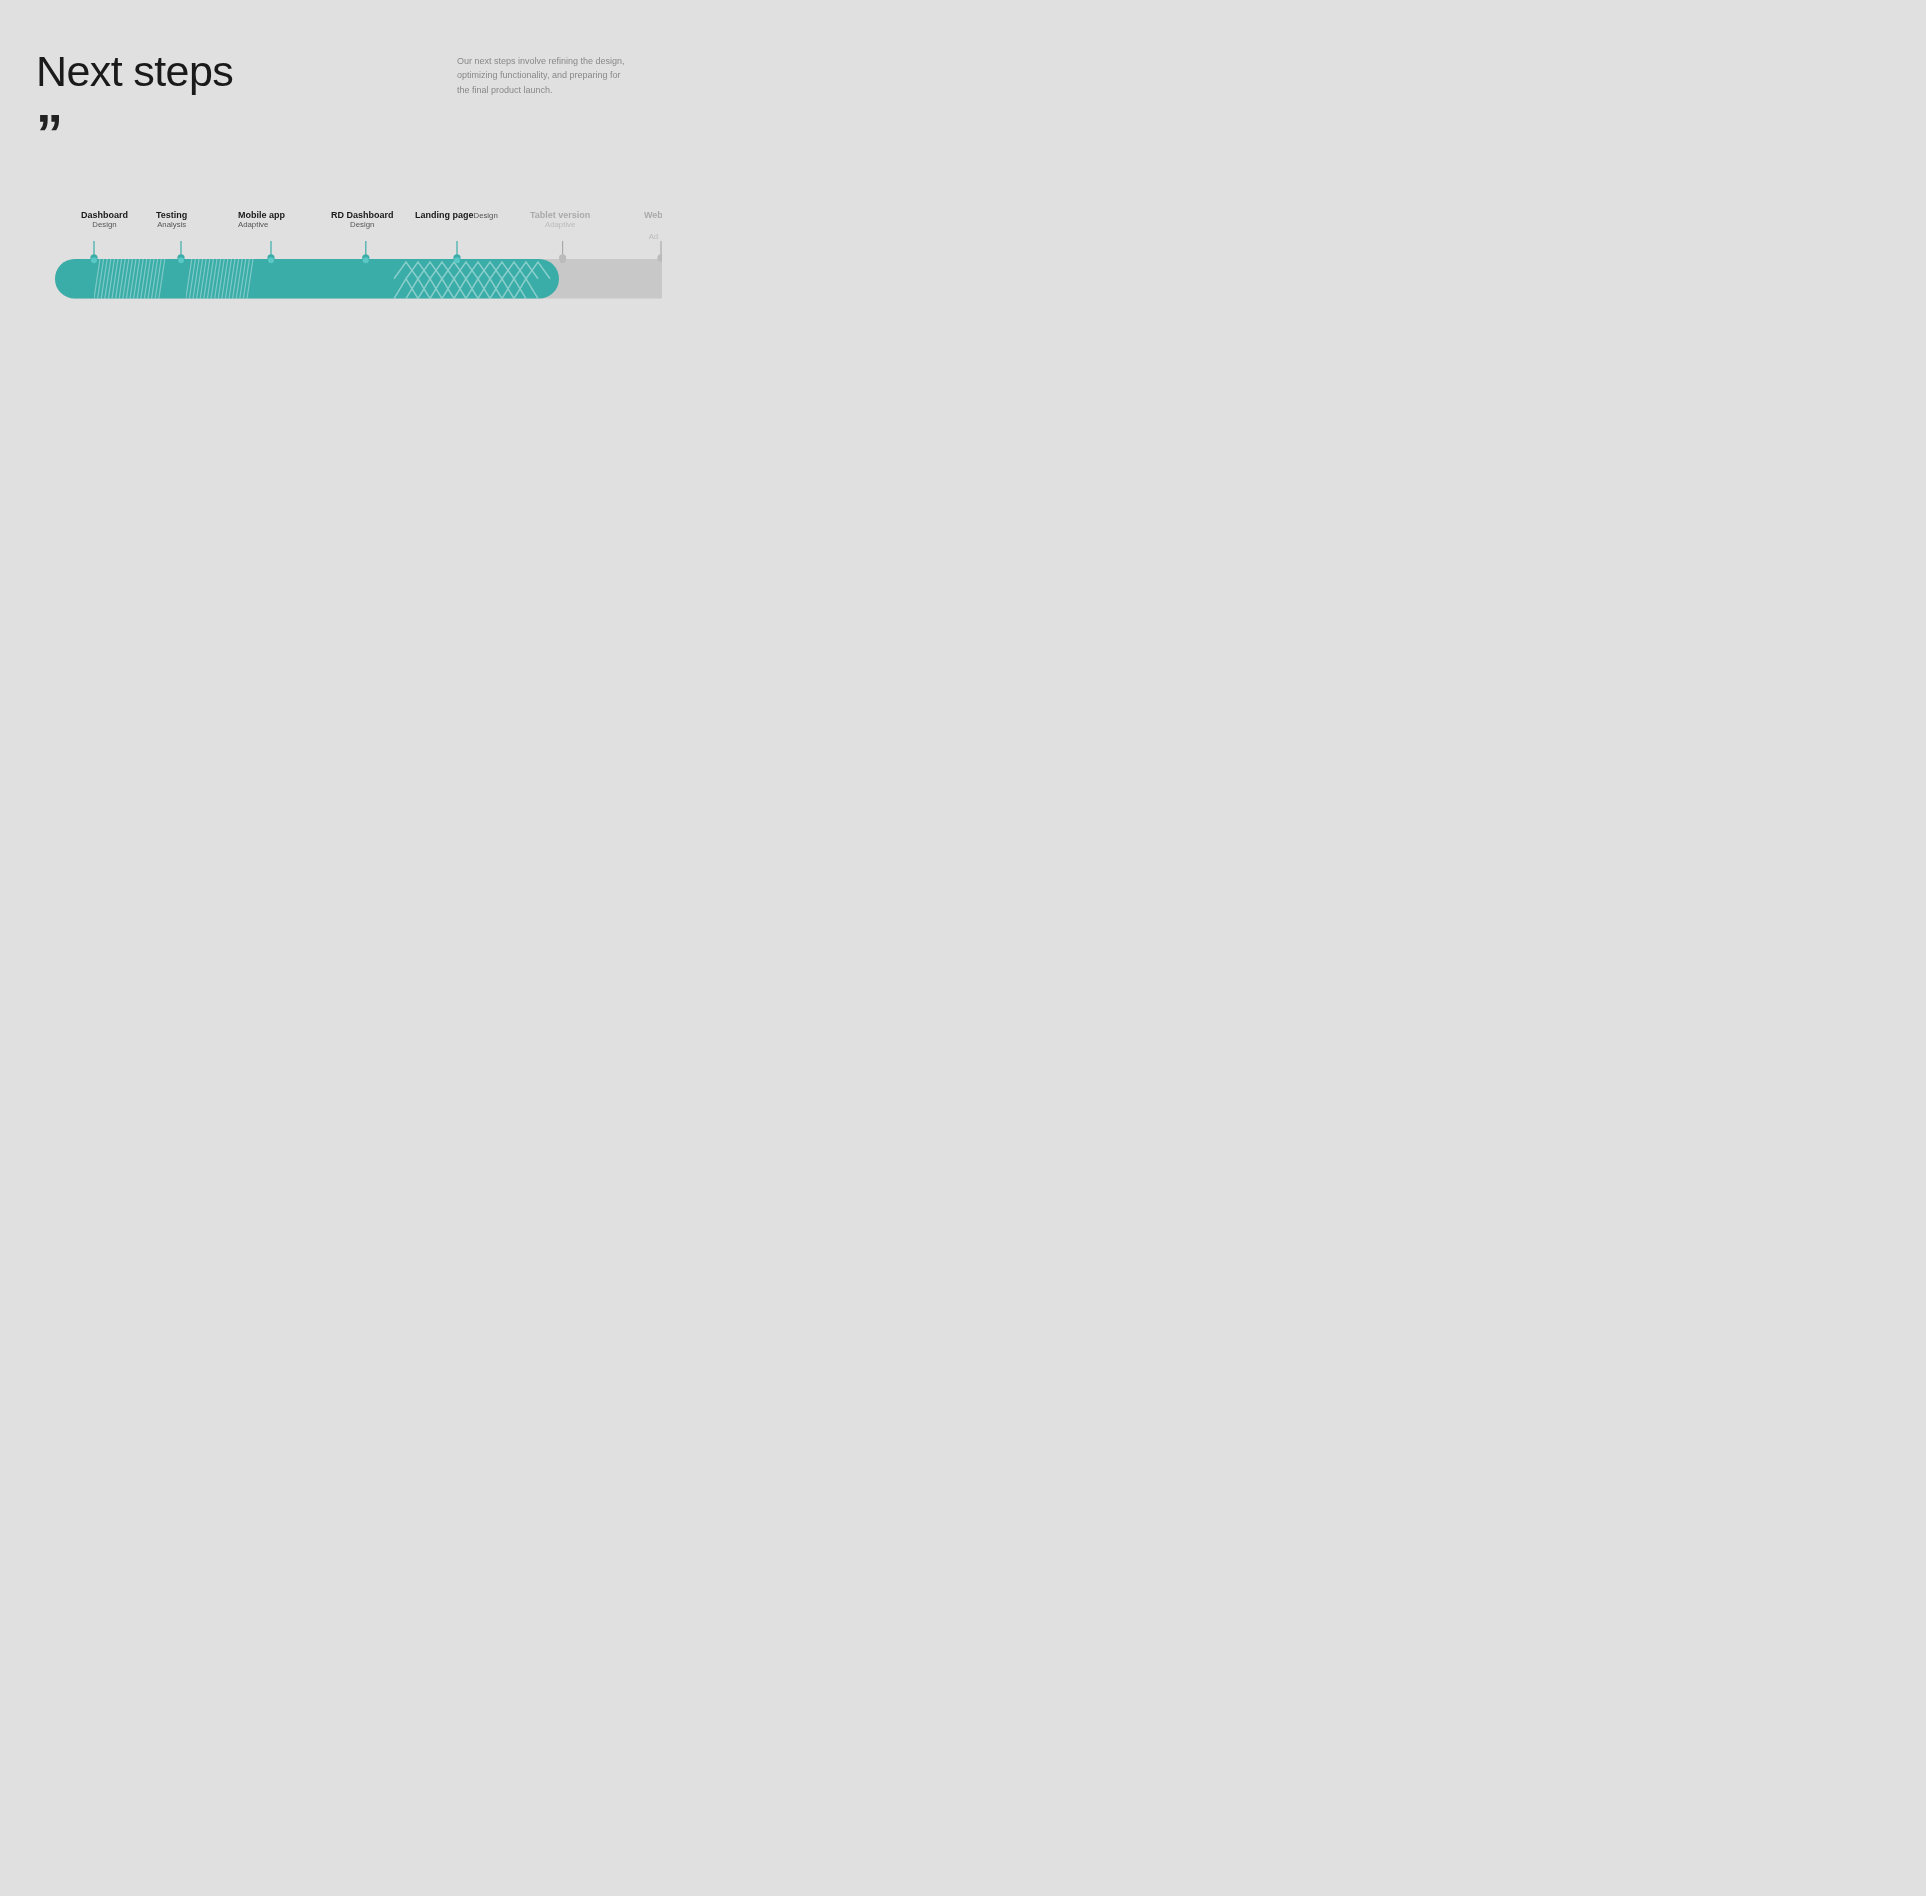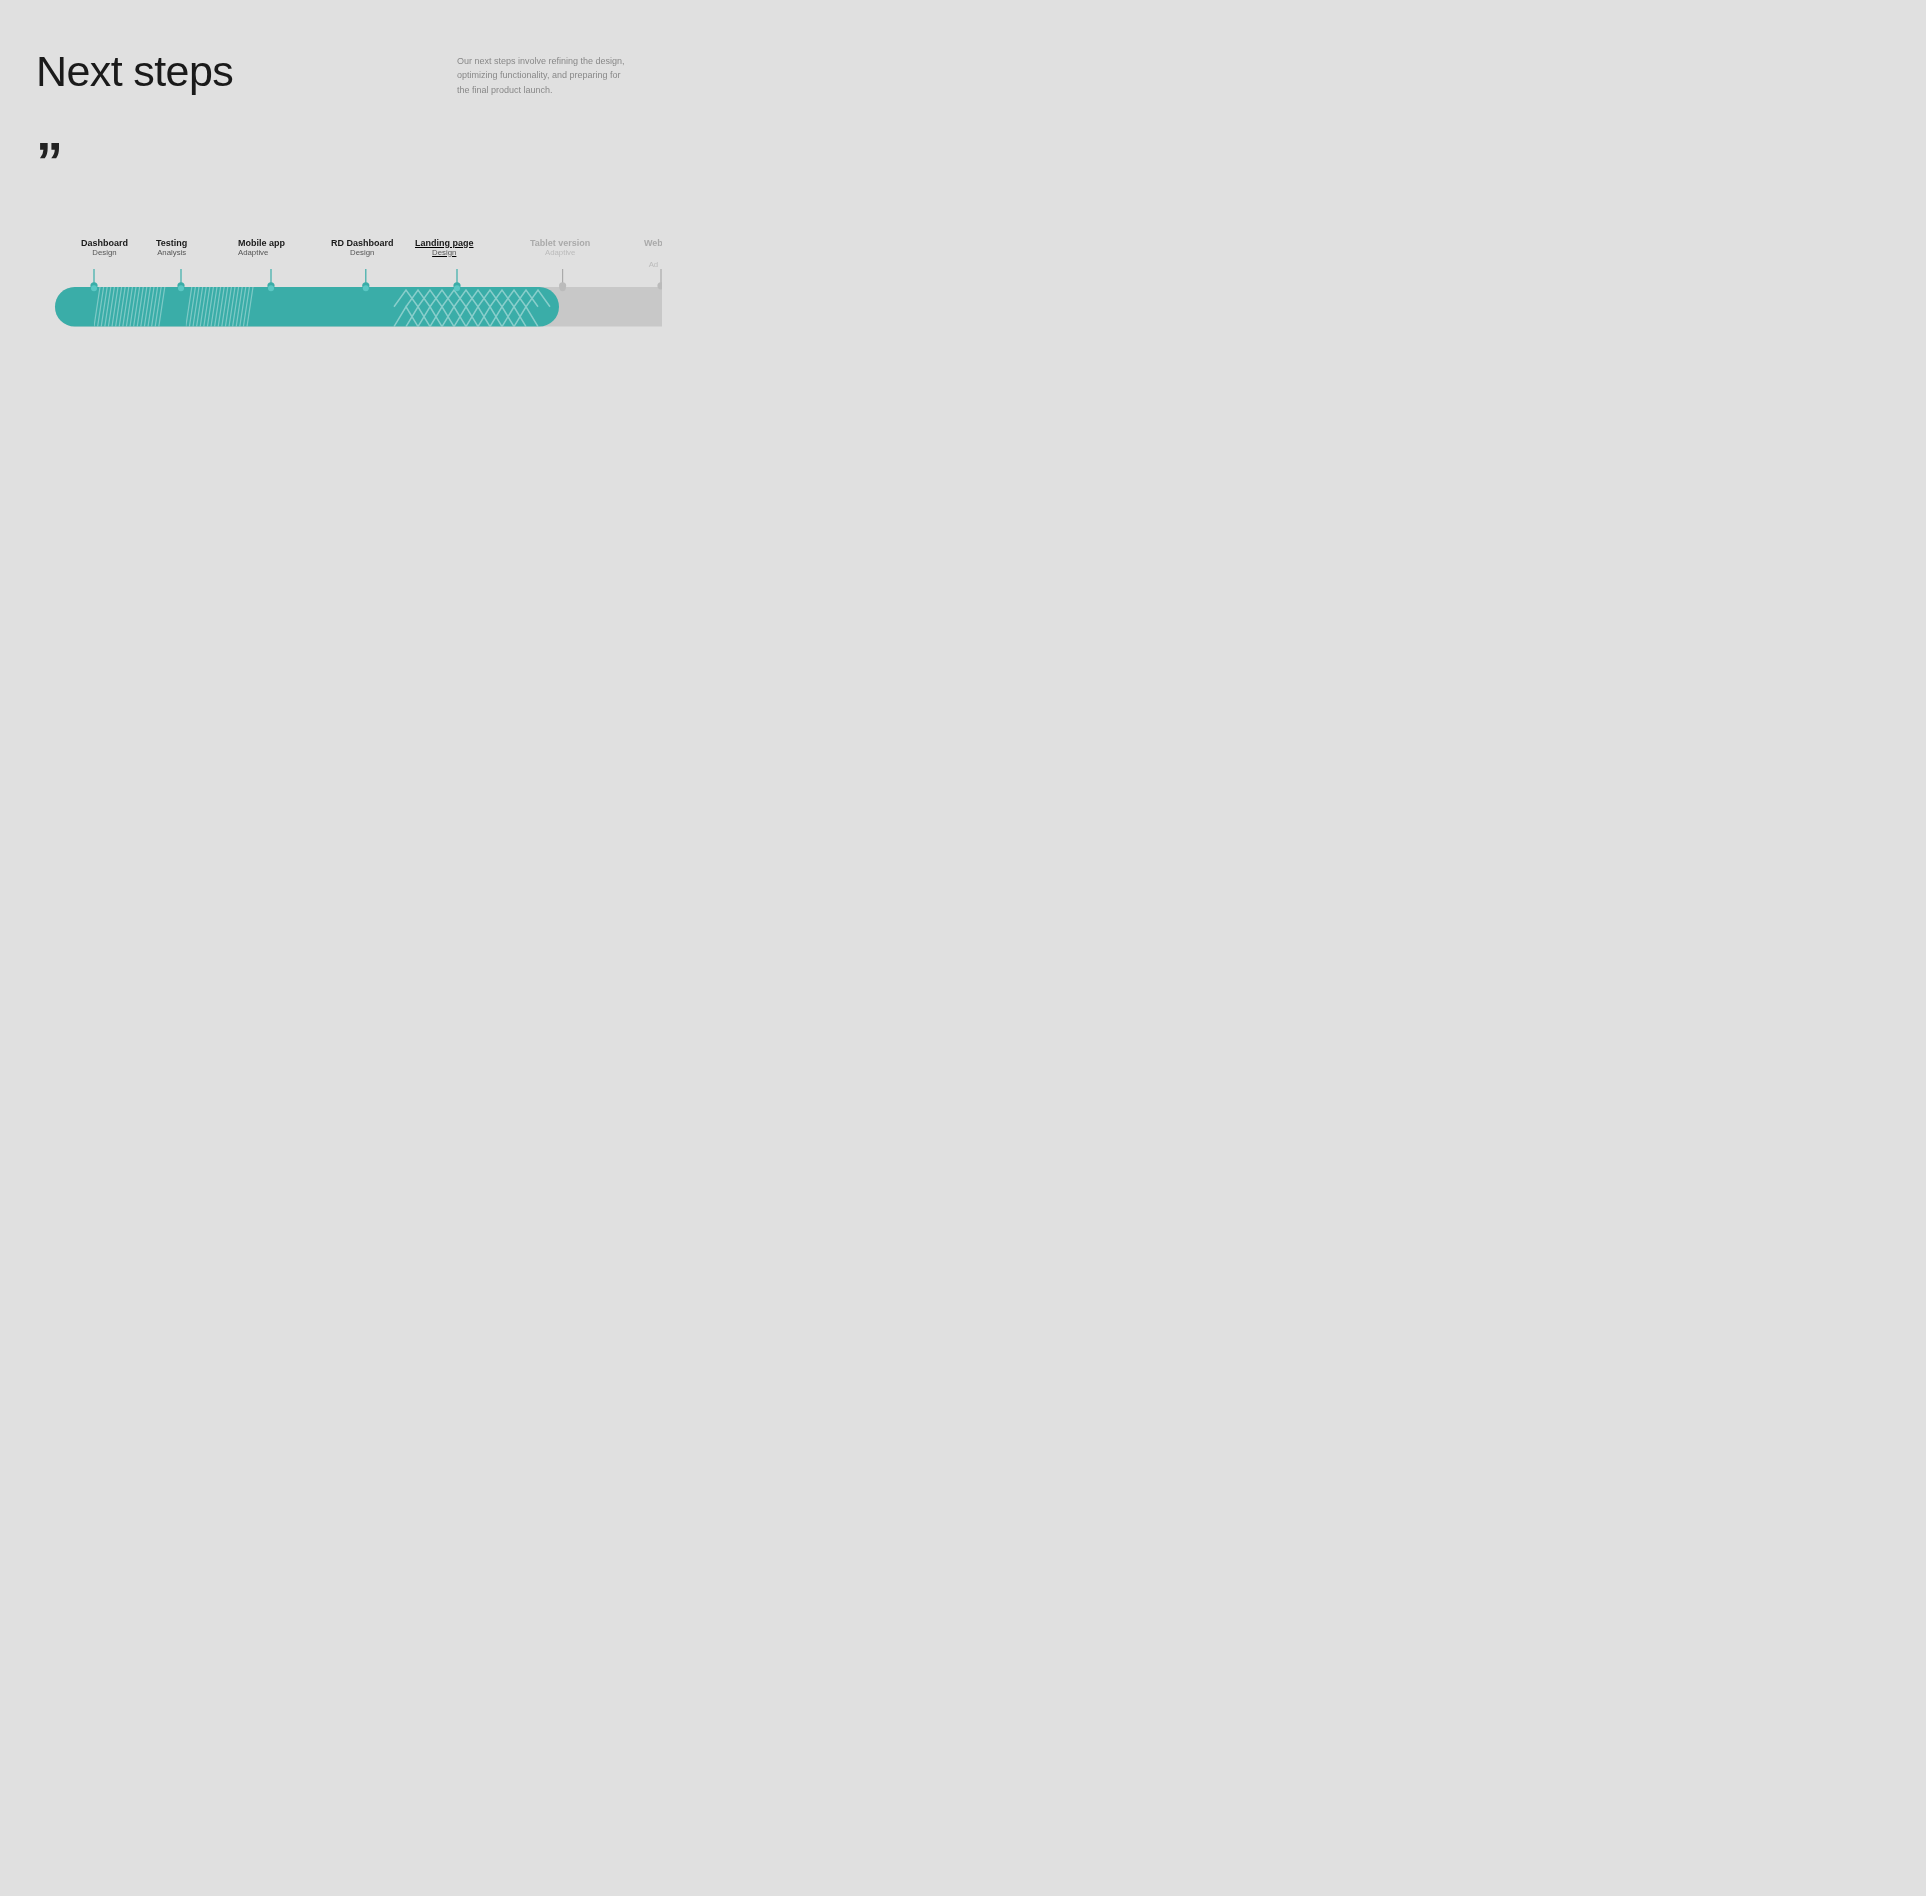--- a/index.html
+++ b/index.html
@@ -16,21 +16,21 @@
       background-color: #e0e0e0;
       padding: 48px 36px 36px 36px;
       position: relative;
     }
 
     
     .header-section {
       display: flex;
       justify-content: space-between;
       align-items: flex-start;
-      margin-bottom: 48px;
+      margin-bottom: 20px;
     }
 
     .page-title {
       font-size: 43px;
       font-weight: 300;
       color: #1a1a1a;
       letter-spacing: -0.6px;
       line-height: 1.1;
     }
 
@@ -167,21 +167,21 @@
       <div style="position:absolute; left:202px; top:0; display:flex; flex-direction:column; align-items:flex-start;">
         <span style="font-size:9px; font-weight:600; color:#1a1a1a; white-space:nowrap;">Mobile app</span>
         <span style="font-size:7.8px; color:#555; white-space:nowrap;">Adaptive</span>
       </div>
 
       <div style="position:absolute; left:295px; top:0; display:flex; flex-direction:column; align-items:center;">
         <span style="font-size:9px; font-weight:600; color:#1a1a1a; white-space:nowrap;">RD Dashboard</span>
         <span style="font-size:7.8px; color:#555; white-space:nowrap;">Design</span>
       </div>
 
-      <div style="position:absolute; left:379px; top:0; display:flex; flex-direction:column; align-items:center;text-decoration:underline;">
+      <div style="position:absolute; left:379px; top:0; display:flex; flex-direction:row; align-items:flex-end;">
         <span style="font-size:9px; font-weight:600; color:#1a1a1a; white-space:nowrap;">Landing page</span>
         <span style="font-size:7.8px; color:#555; white-space:nowrap;">Design</span>
       </div>
 
       <div style="position:absolute; left:494px; top:0; display:flex; flex-direction:column; align-items:center;">
         <span style="font-size:9px; font-weight:600; color:#aaa; white-space:nowrap;">Tablet version</span>
         <span style="font-size:7.8px; color:#bbb; white-space:nowrap;">Adaptive</span>
       </div>
 
       <div style="position:absolute; left:608px; top:0; display:flex; flex-direction:column; align-items:center;gap:12px;">

